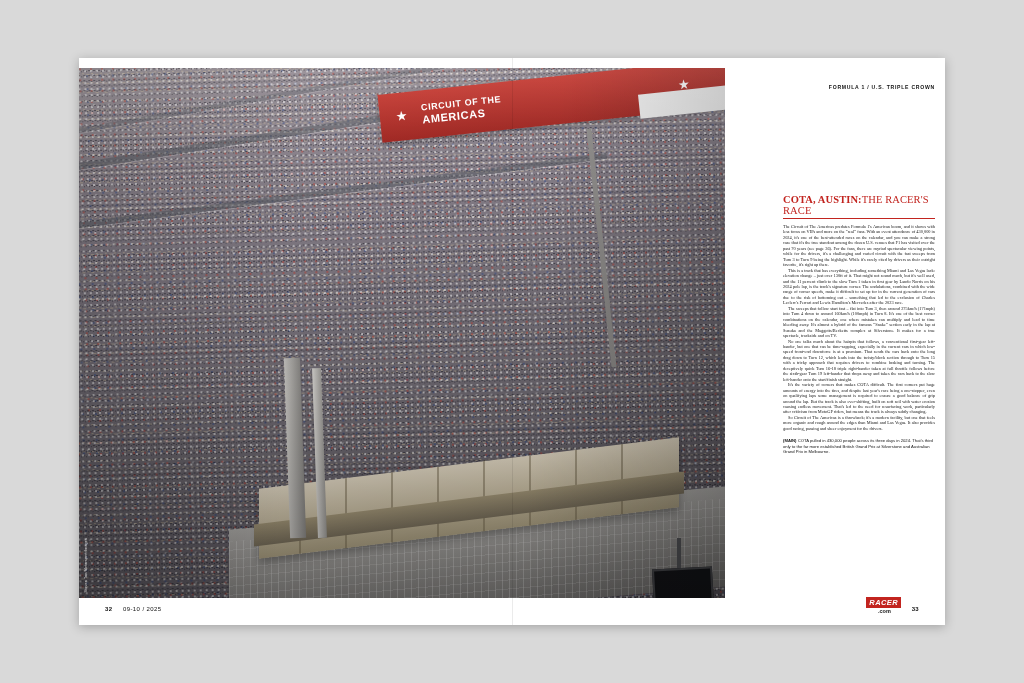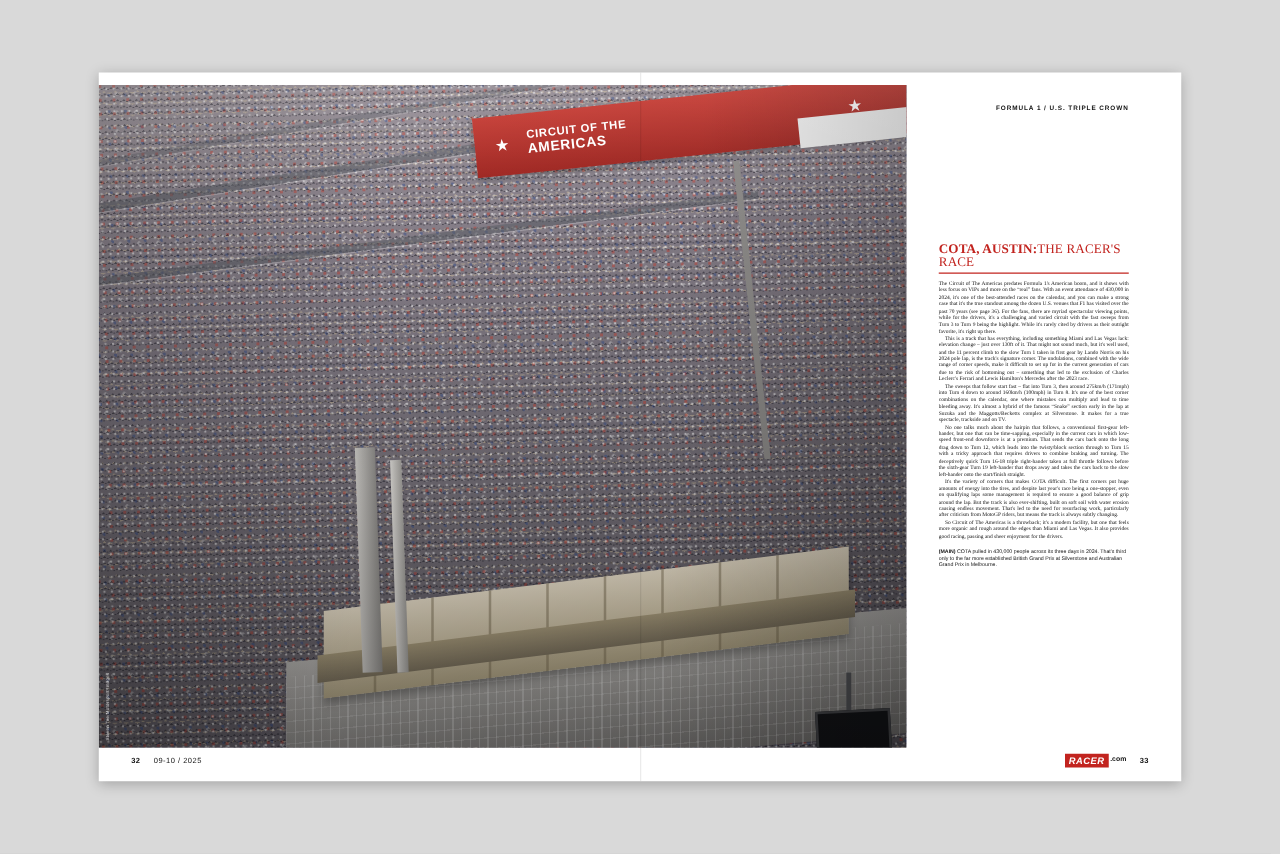--- a/index.html
+++ b/index.html
@@ -191,21 +191,21 @@
     color: rgba(255,255,255,.75);
     font-family: "Liberation Sans", sans-serif;
     font-size: 3.6px;
     letter-spacing: .2px;
     writing-mode: vertical-rl;
     transform: rotate(180deg);
   }
   
   .rail {
     position: absolute;
-    left: 672px;
+    left: 704px;
     top: 26px;
     width: 152px;
   }
   .eyebrow {
     font-family: "Liberation Sans", sans-serif;
     font-size: 5.1px;
     font-weight: bold;
     letter-spacing: .75px;
     color: #111;
     text-align: right;
@@ -261,20 +261,21 @@
   }
   .folio-left { left: 26px; }
   .folio-date { left: 44px; font-weight: normal; letter-spacing: .4px;}
   .folio-right { right: 26px; }
   .logo {
     position: absolute;
     right: 44px;
     bottom: 11px;
     display: flex;
     align-items: center;
+    flex-direction: column;
   }
   .logo .mark {
     background: #c2241f;
     color: #fff;
     font-family: "Liberation Sans", sans-serif;
     font-weight: bold;
     font-size: 7.5px;
     letter-spacing: .4px;
     padding: 1px 3px 1.5px 3px;
     font-style: italic;

